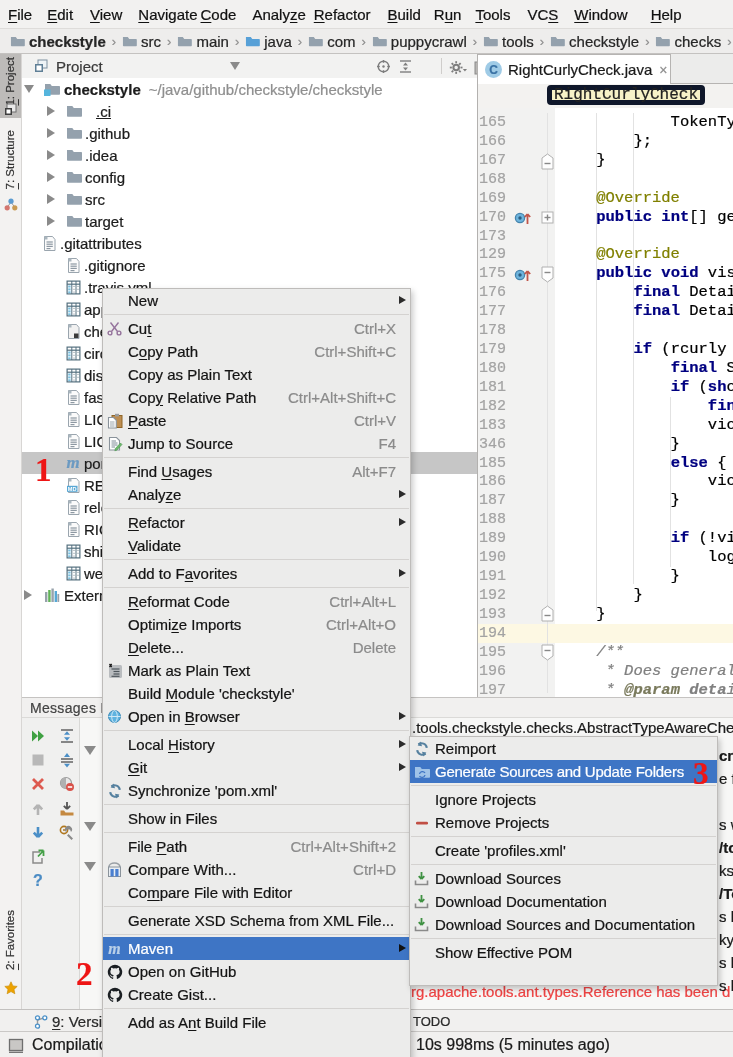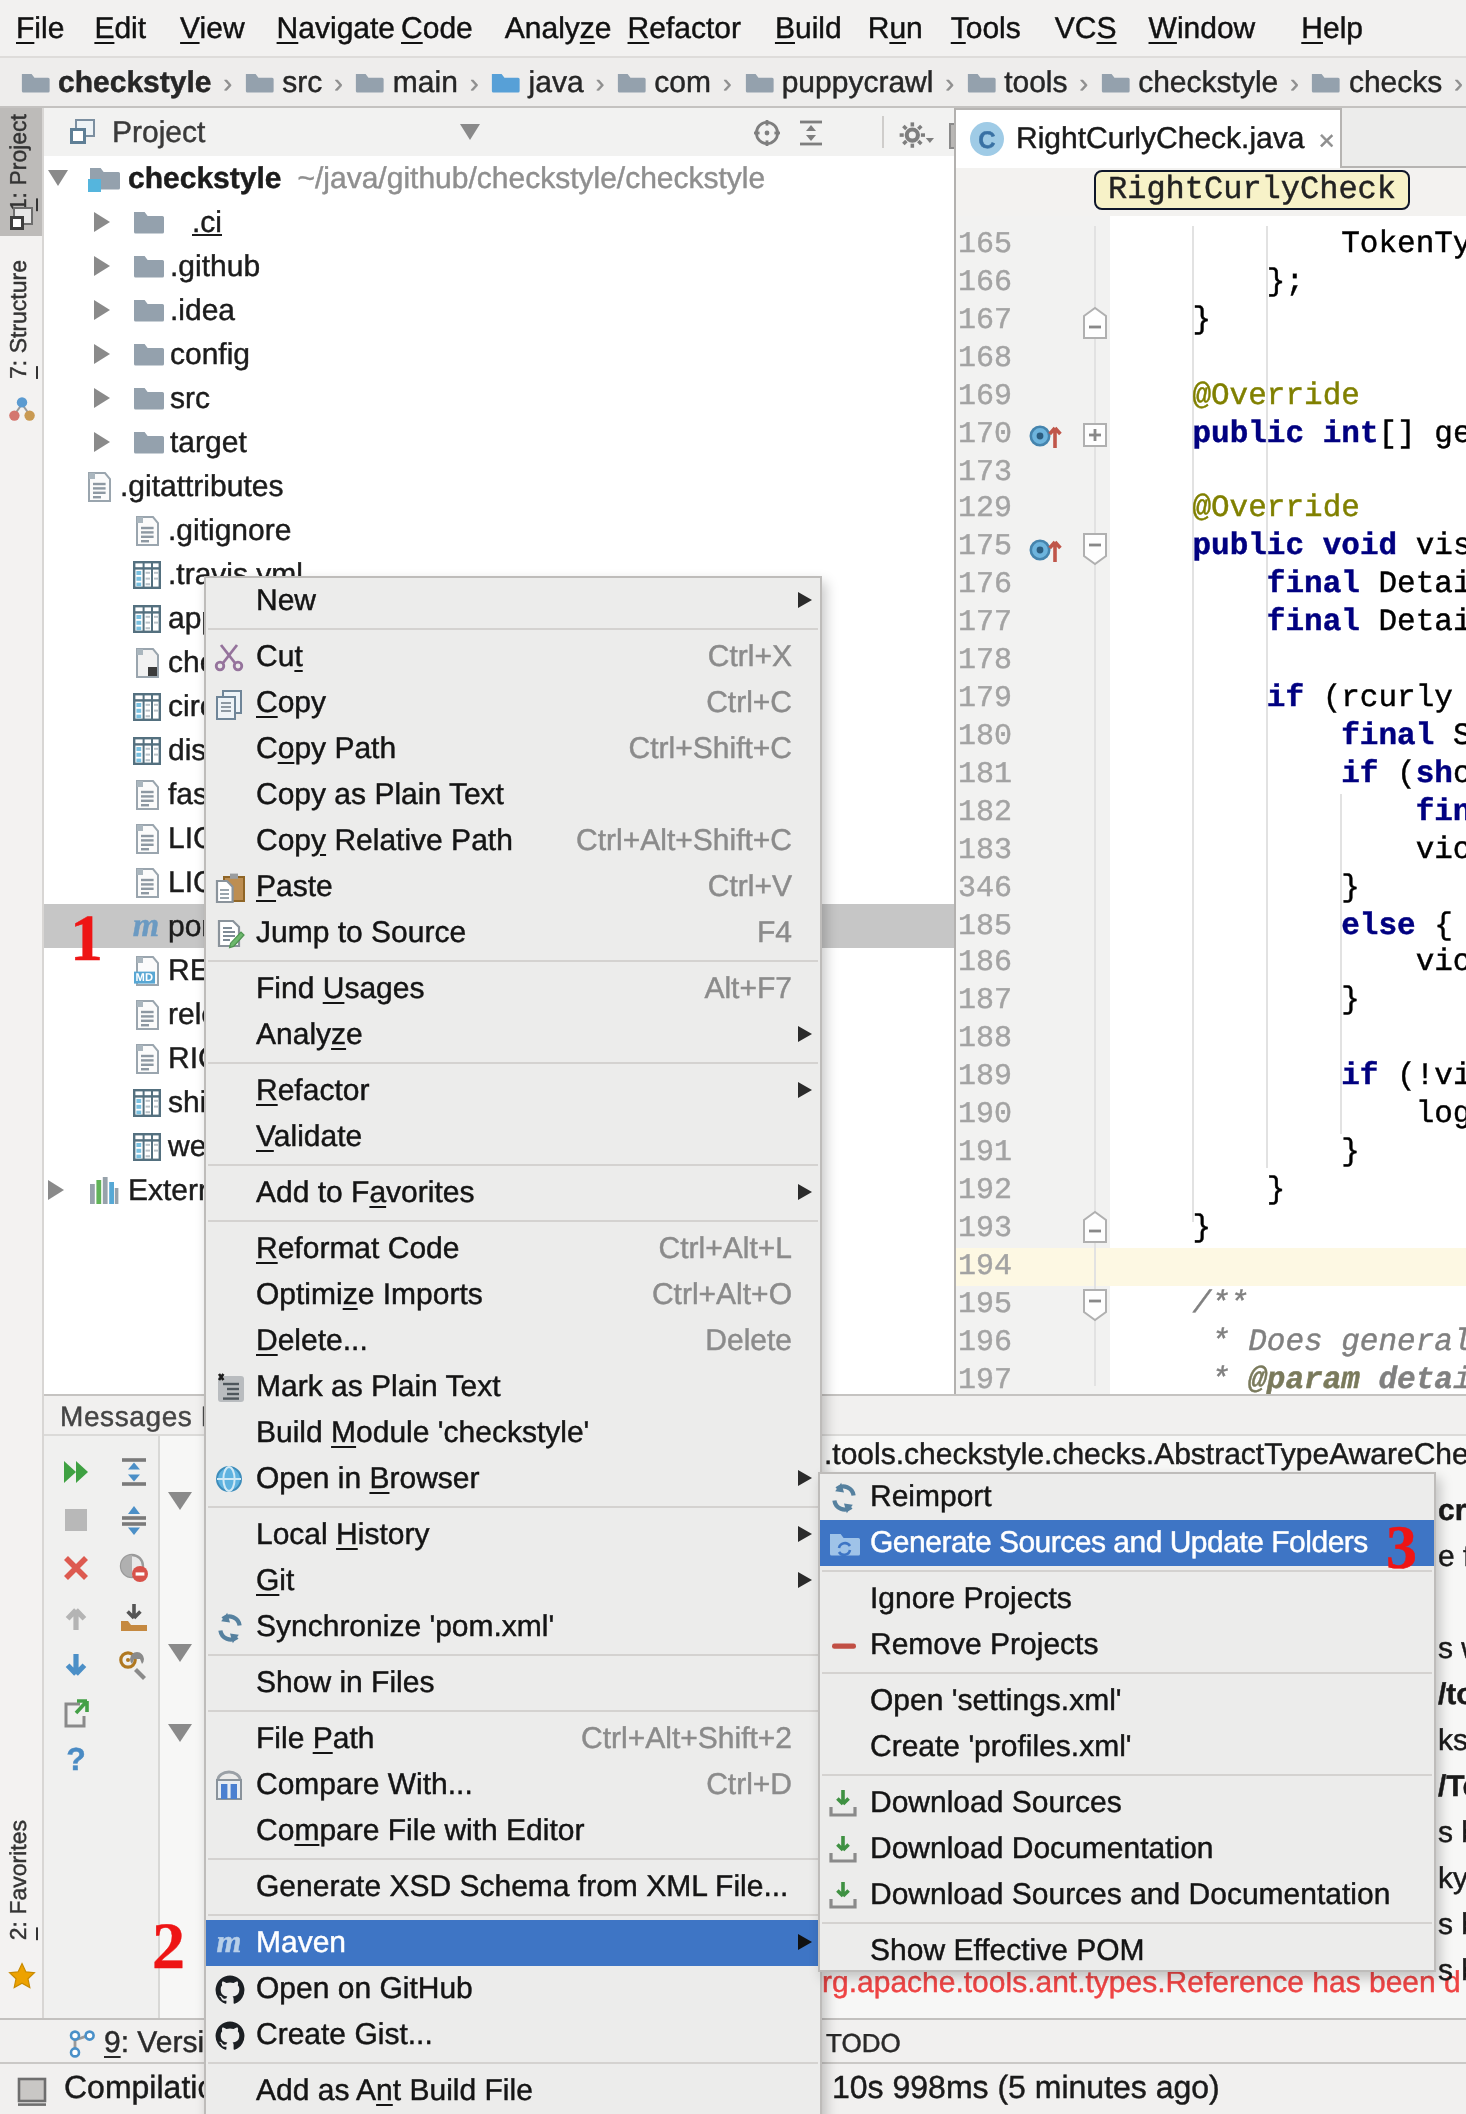--- a/index.html
+++ b/index.html
@@ -29,21 +29,21 @@
   .tarrow { width:0; height:0; border-left:8px solid #8a8a8a; border-top:5px solid transparent; border-bottom:5px solid transparent; }
   .tarrowd { width:0; height:0; border-top:8px solid #8a8a8a; border-left:5px solid transparent; border-right:5px solid transparent; }
   .ticon { width:16px; height:16px; display:inline-flex; align-items:center; justify-content:center; }
 
   
   #editor { left:478px; top:54px; width:255px; height:643px; background:#fff; }
   #vborder { left:477px; top:54px; width:1px; height:643px; background:#b3b1af; }
   #tabbar { position:absolute; left:0; top:0; width:255px; height:30px; background:#ececeb; border-bottom:1px solid #b6b4b2; }
   #tab { position:absolute; left:0; top:0; height:30px; width:193px; background:#fff; border-right:1px solid #b6b4b2; border-top:1px solid #b6b4b2; display:flex; align-items:center; font-size:15px; color:#1a1a1a; }
   #crumbrow { position:absolute; left:0; top:30px; width:255px; height:24px; background:#f3f2f0; }
-  #chip { position:absolute; left:69px; top:1px; width:158px; height:20px; background:#f7f2c8; border:1px solid #0f172a; border-radius:4px; font-family:"Liberation Mono",monospace; font-size:16px; color:#222; display:flex; align-items:center; justify-content:center; }
+  #chip { position:absolute; left:69px; top:1px; width:158px; height:20px; background:#f7f2c8; border:5px solid #0f172a; border-radius:4px; font-family:"Liberation Mono",monospace; font-size:16px; color:#222; display:flex; align-items:center; justify-content:center; }
   #code { position:absolute; left:0; top:54px; width:255px; height:589px; background:#fff; font-family:"Liberation Mono",monospace; font-size:15.5px; }
   #gutter { position:absolute; left:0; top:0; width:77px; height:589px; background:#f2f2f1; }
   .lnum { position:absolute; left:0; width:28px; text-align:right; color:#a3a3a3; font-size:15px; height:19px; line-height:19px; }
   .cline { position:absolute; left:81px; height:19px; line-height:19px; white-space:pre; color:#000; }
   .kw { color:#000080; font-weight:bold; }
   .ann { color:#808000; }
   .cmt { color:#808080; font-style:italic; }
   .cmtb { color:#7a7a5c; font-weight:bold; font-style:italic; }
   .guide { position:absolute; width:1px; background:#e2e2e2; }
   .fold { position:absolute; left:63px; }
@@ -754,35 +754,20 @@
           <line x1="3.5" y1="1.5" x2="10.5" y2="10.5" stroke="#95739c" stroke-width="1.4"></line>
           <line x1="11.5" y1="1.5" x2="4.5" y2="10.5" stroke="#95739c" stroke-width="1.4"></line>
           <circle cx="3" cy="12" r="1.9" fill="none" stroke="#95739c" stroke-width="1.4"></circle>
           <circle cx="12" cy="12" r="1.9" fill="none" stroke="#95739c" stroke-width="1.4"></circle>
         </svg>
       </span>
       <span class="lbl">Cu<u>t</u></span>
       <span class="sc">Ctrl+X</span>
     </div>
   <div class="mi">
-      <span class="ic">
-        <svg width="15" height="16" viewBox="0 0 15 16">
-          <rect x="4.5" y="1.5" width="9" height="11" fill="#eef3f7" stroke="#6f8598"></rect>
-          <rect x="1.5" y="4.5" width="9" height="11" fill="#eef3f7" stroke="#6f8598"></rect>
-          <g stroke="#8d98a2">
-            <line x1="3.5" y1="7.5" x2="8.5" y2="7.5"></line>
-            <line x1="3.5" y1="9.5" x2="8.5" y2="9.5"></line>
-            <line x1="3.5" y1="11.5" x2="8.5" y2="11.5"></line>
-          </g>
-        </svg>
-      </span>
-      <span class="lbl"><u>C</u>opy</span>
-      <span class="sc">Ctrl+C</span>
-    </div>
-  <div class="mi">
       <span class="lbl">C<u>o</u>py Path</span>
       <span class="sc">Ctrl+Shift+C</span>
     </div>
   <div class="mi">
       <span class="lbl">Copy as Plain Text</span>
     </div>
   <div class="mi">
       <span class="lbl">Cop<u>y</u> Relative Path</span>
       <span class="sc">Ctrl+Alt+Shift+C</span>
     </div>
@@ -985,23 +970,20 @@
   <div class="mi">
       <span class="ic">
         <svg width="14" height="14" viewBox="0 0 14 14">
           <rect x="1" y="5.8" width="12" height="2.6" rx="1.2" fill="#c14f44"></rect>
         </svg>
       </span>
       <span class="lbl">Remove Projects</span>
     </div>
   <div class="msep"></div>
   <div class="mi">
-      <span class="lbl">Open 'settings.xml'</span>
-    </div>
-  <div class="mi">
       <span class="lbl">Create 'profiles.xml'</span>
     </div>
   <div class="msep"></div>
   <div class="mi">
       <span class="ic">
         <svg width="15" height="15" viewBox="0 0 15 15">
           <path d="M7.5 1 V8 M7.5 8 L4.7 5.2 M7.5 8 L10.3 5.2" stroke="#3f9142" stroke-width="1.8" fill="none"></path>
           <path d="M1.5 9.5 v4 h12 v-4" fill="none" stroke="#8a8a8a" stroke-width="1.6"></path>
         </svg>
       </span>

